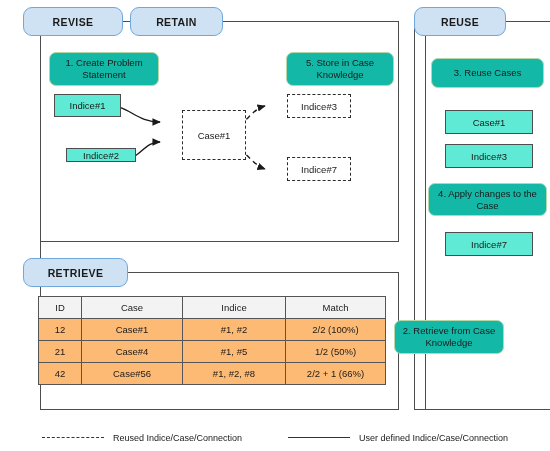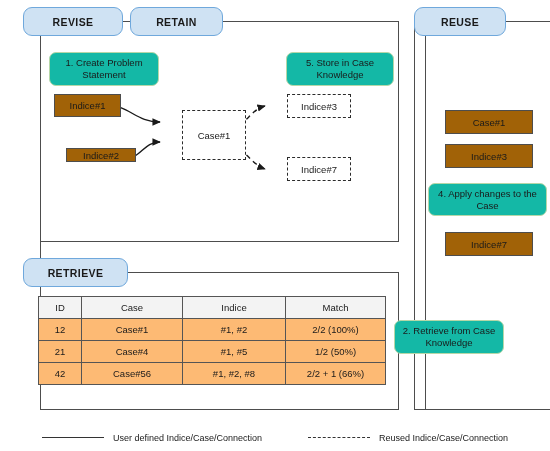--- a/index.html
+++ b/index.html
@@ -41,21 +41,21 @@
     border-radius:7px;
     display:flex;align-items:center;justify-content:center;
     text-align:center;
     font-size:9.5px;line-height:12px;
     padding:2px 4px;
     z-index:5;
   }
 
   
   .node{
-    background:#a16207;
+    background:#5eead4;
     border:1.3px solid #4d4d4d;
     display:flex;align-items:center;justify-content:center;
     font-size:9.5px;
     z-index:4;
   }
 
   
   .node-dashed{
     background:#ffffff;
     border:1.4px dashed #2b2b2b;
@@ -146,20 +146,23 @@
   </div>
 
   <div class="abs greenbox" style="left:33px;top:52px;width:110px;height:34px;">
     <span>1. Create Problem Statement</span>
   </div>
 
   <div class="abs greenbox" style="left:270px;top:52px;width:108px;height:34px;">
     <span>5. Store in Case Knowledge</span>
   </div>
 
+  <div class="abs greenbox" style="left:415px;top:58px;width:113px;height:30px;">
+    <span>3. Reuse Cases</span>
+  </div>
 
   <div class="abs greenbox" style="left:412px;top:183px;width:119px;height:33px;">
     <span>4. Apply changes to the Case</span>
   </div>
 
   <div class="abs greenbox" style="left:378px;top:320px;width:110px;height:34px;">
     <span>2. Retrieve from Case Knowledge</span>
   </div>
 
   <div class="abs node" style="left:38px;top:94px;width:67px;height:23px;">
@@ -236,22 +239,22 @@
         <td class="c-id">42</td>
         <td class="c-case">Case#56</td>
         <td class="c-ind">#1, #2, #8</td>
         <td class="c-match">2/2 + 1 (66%)</td>
       </tr>
     </tbody>
   </table>
 
   <div class="legend">
     <div class="legend-item">
+      <span class="legend-dashed"></span>
+      <span>Reused Indice/Case/Connection</span>
+    </div>
+    <div class="legend-item">
       <span class="legend-solid"></span>
       <span>User defined Indice/Case/Connection</span>
     </div>
-    <div class="legend-item">
-      <span class="legend-dashed"></span>
-      <span>Reused Indice/Case/Connection</span>
-    </div>
   </div>
 
 </div>
 
 </body></html>

